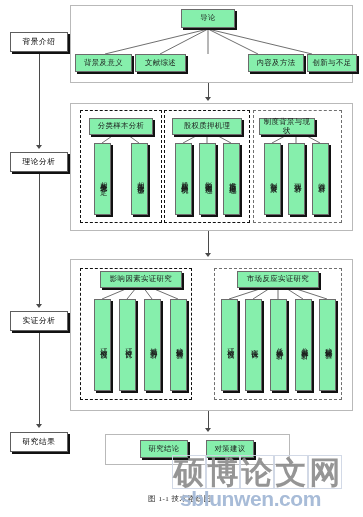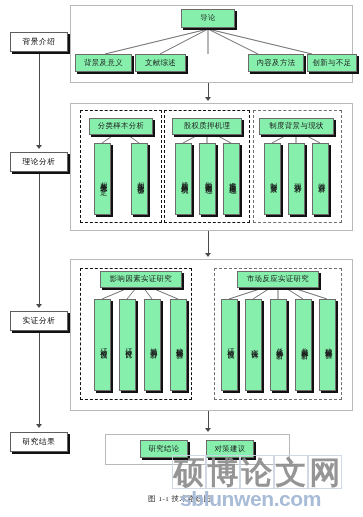--- a/index.html
+++ b/index.html
@@ -225,21 +225,21 @@
   <div class="node vert" style="left:175px;top:143px;width:17px;height:72px;">
     <span>股权质押动机</span>
   </div>
   <div class="node vert" style="left:199px;top:143px;width:17px;height:72px;">
     <span>影响因素机理</span>
   </div>
   <div class="node vert" style="left:223px;top:143px;width:17px;height:72px;">
     <span>市场反应机理</span>
   </div>
 
-  <div class="node" style="left:259px;top:118px;width:75px;height:17px;">
+  <div class="node" style="left:259px;top:118px;width:56px;height:17px;">
     <span>制度背景与现状</span>
   </div>
   <div class="node vert" style="left:264px;top:143px;width:17px;height:72px;">
     <span>制度背景</span>
   </div>
   <div class="node vert" style="left:288px;top:143px;width:17px;height:72px;">
     <span>现状分析</span>
   </div>
   <div class="node vert" style="left:312px;top:143px;width:17px;height:72px;">
     <span>特点分析</span>

